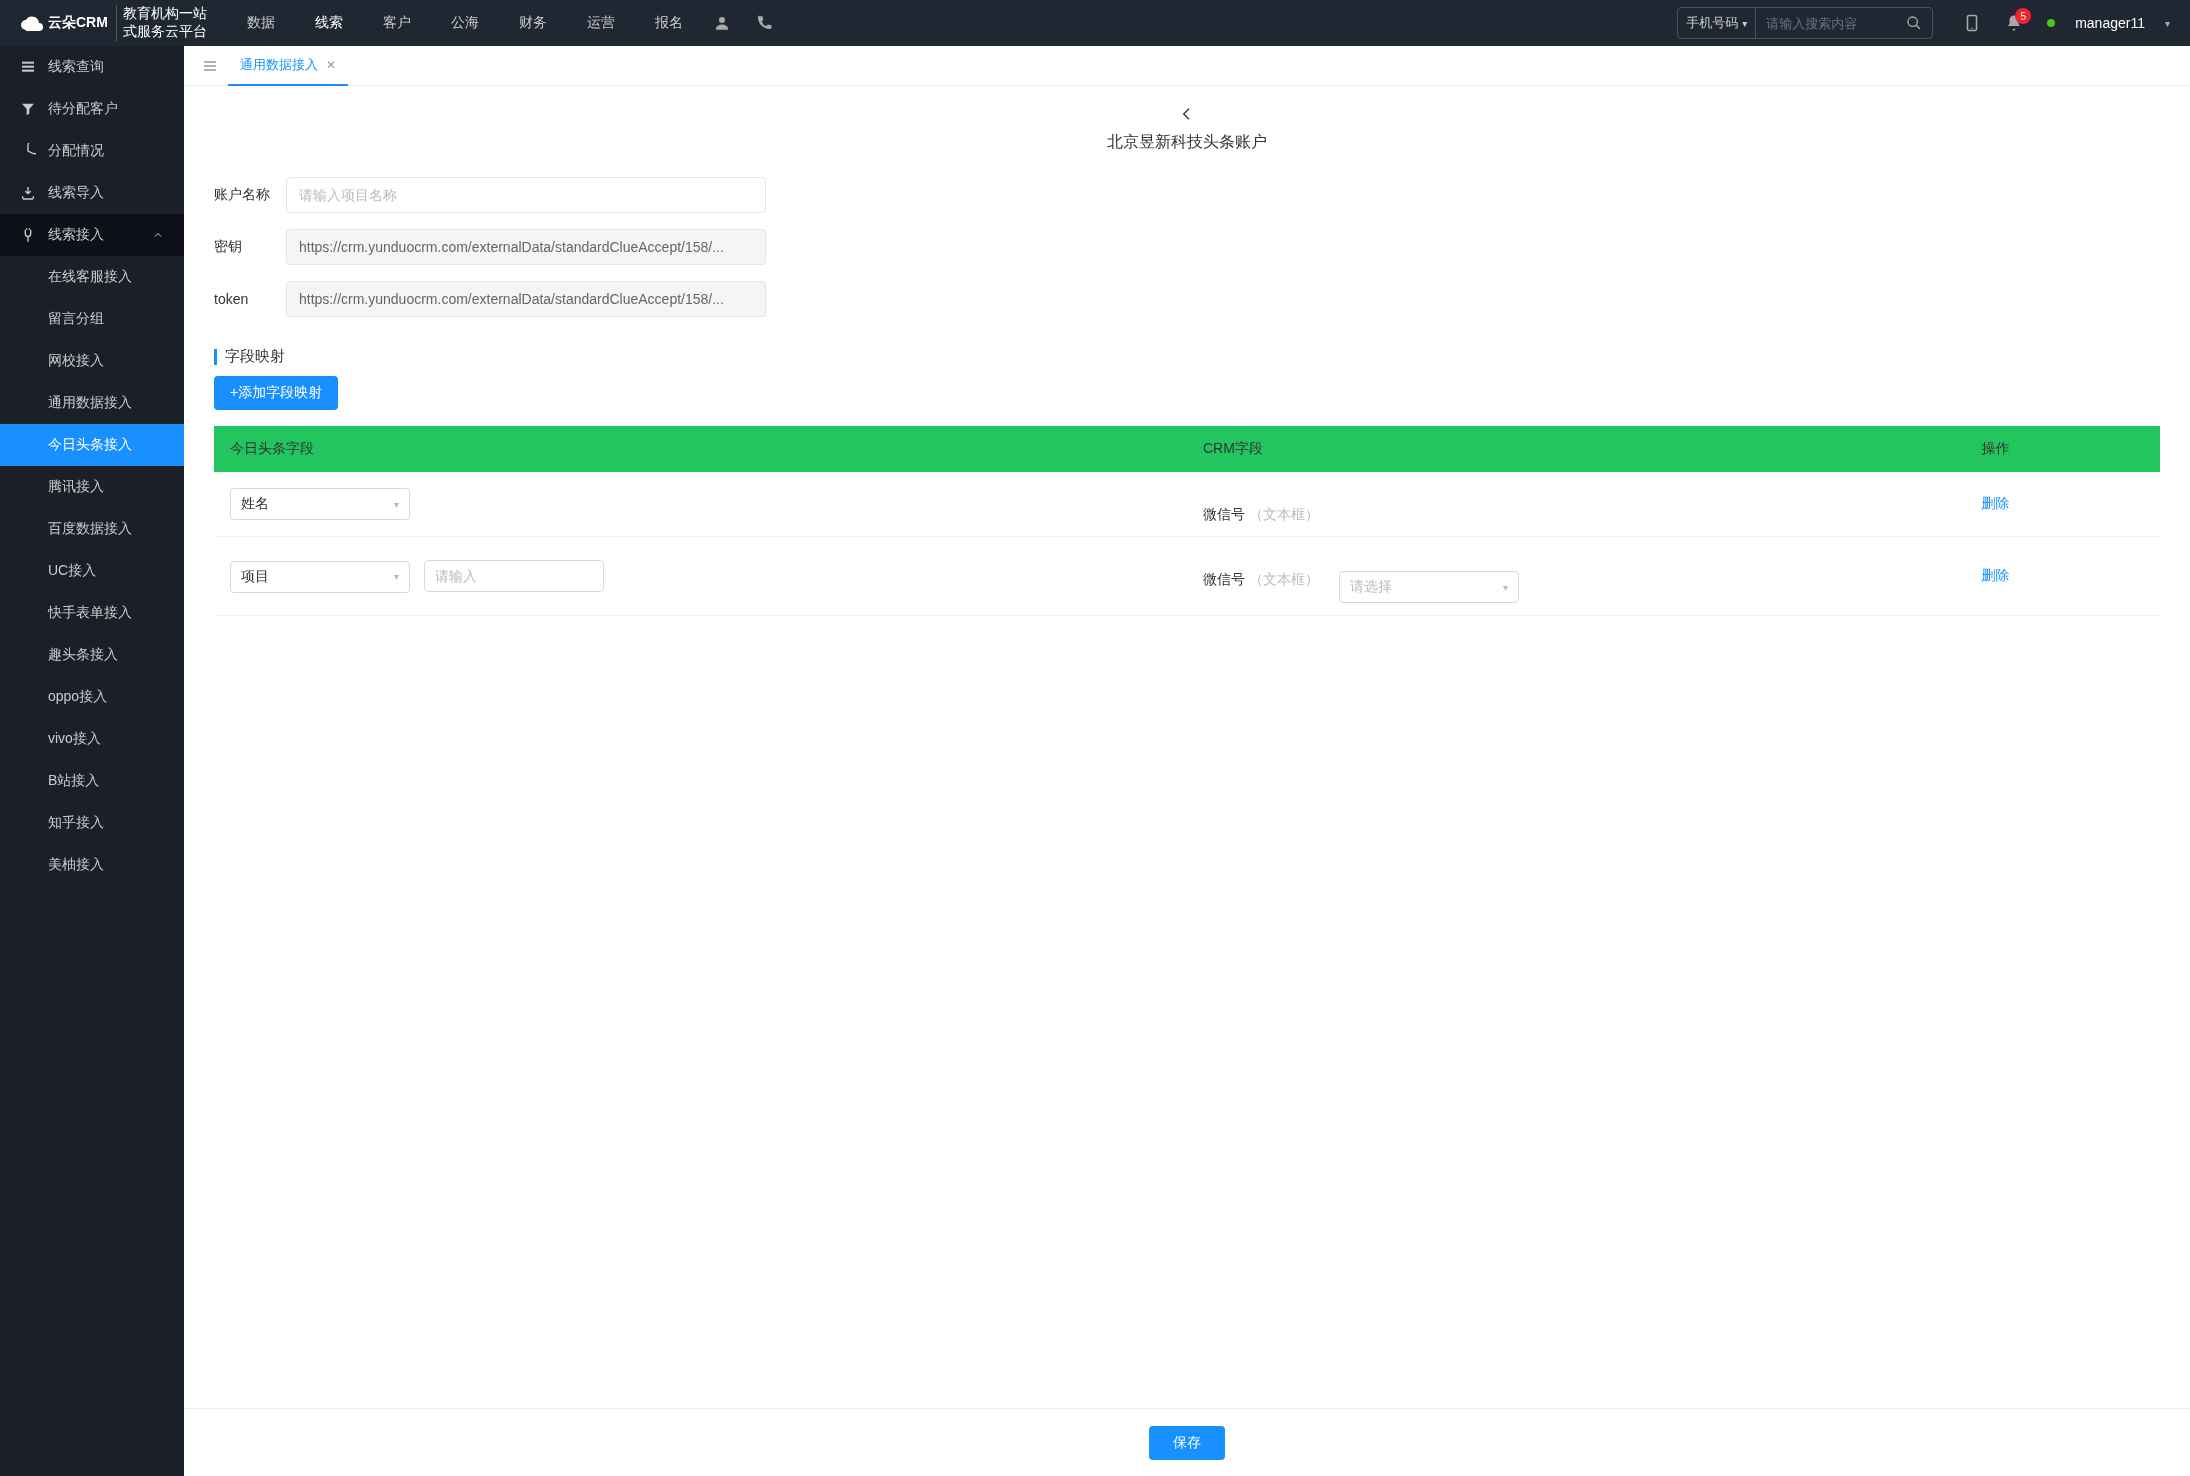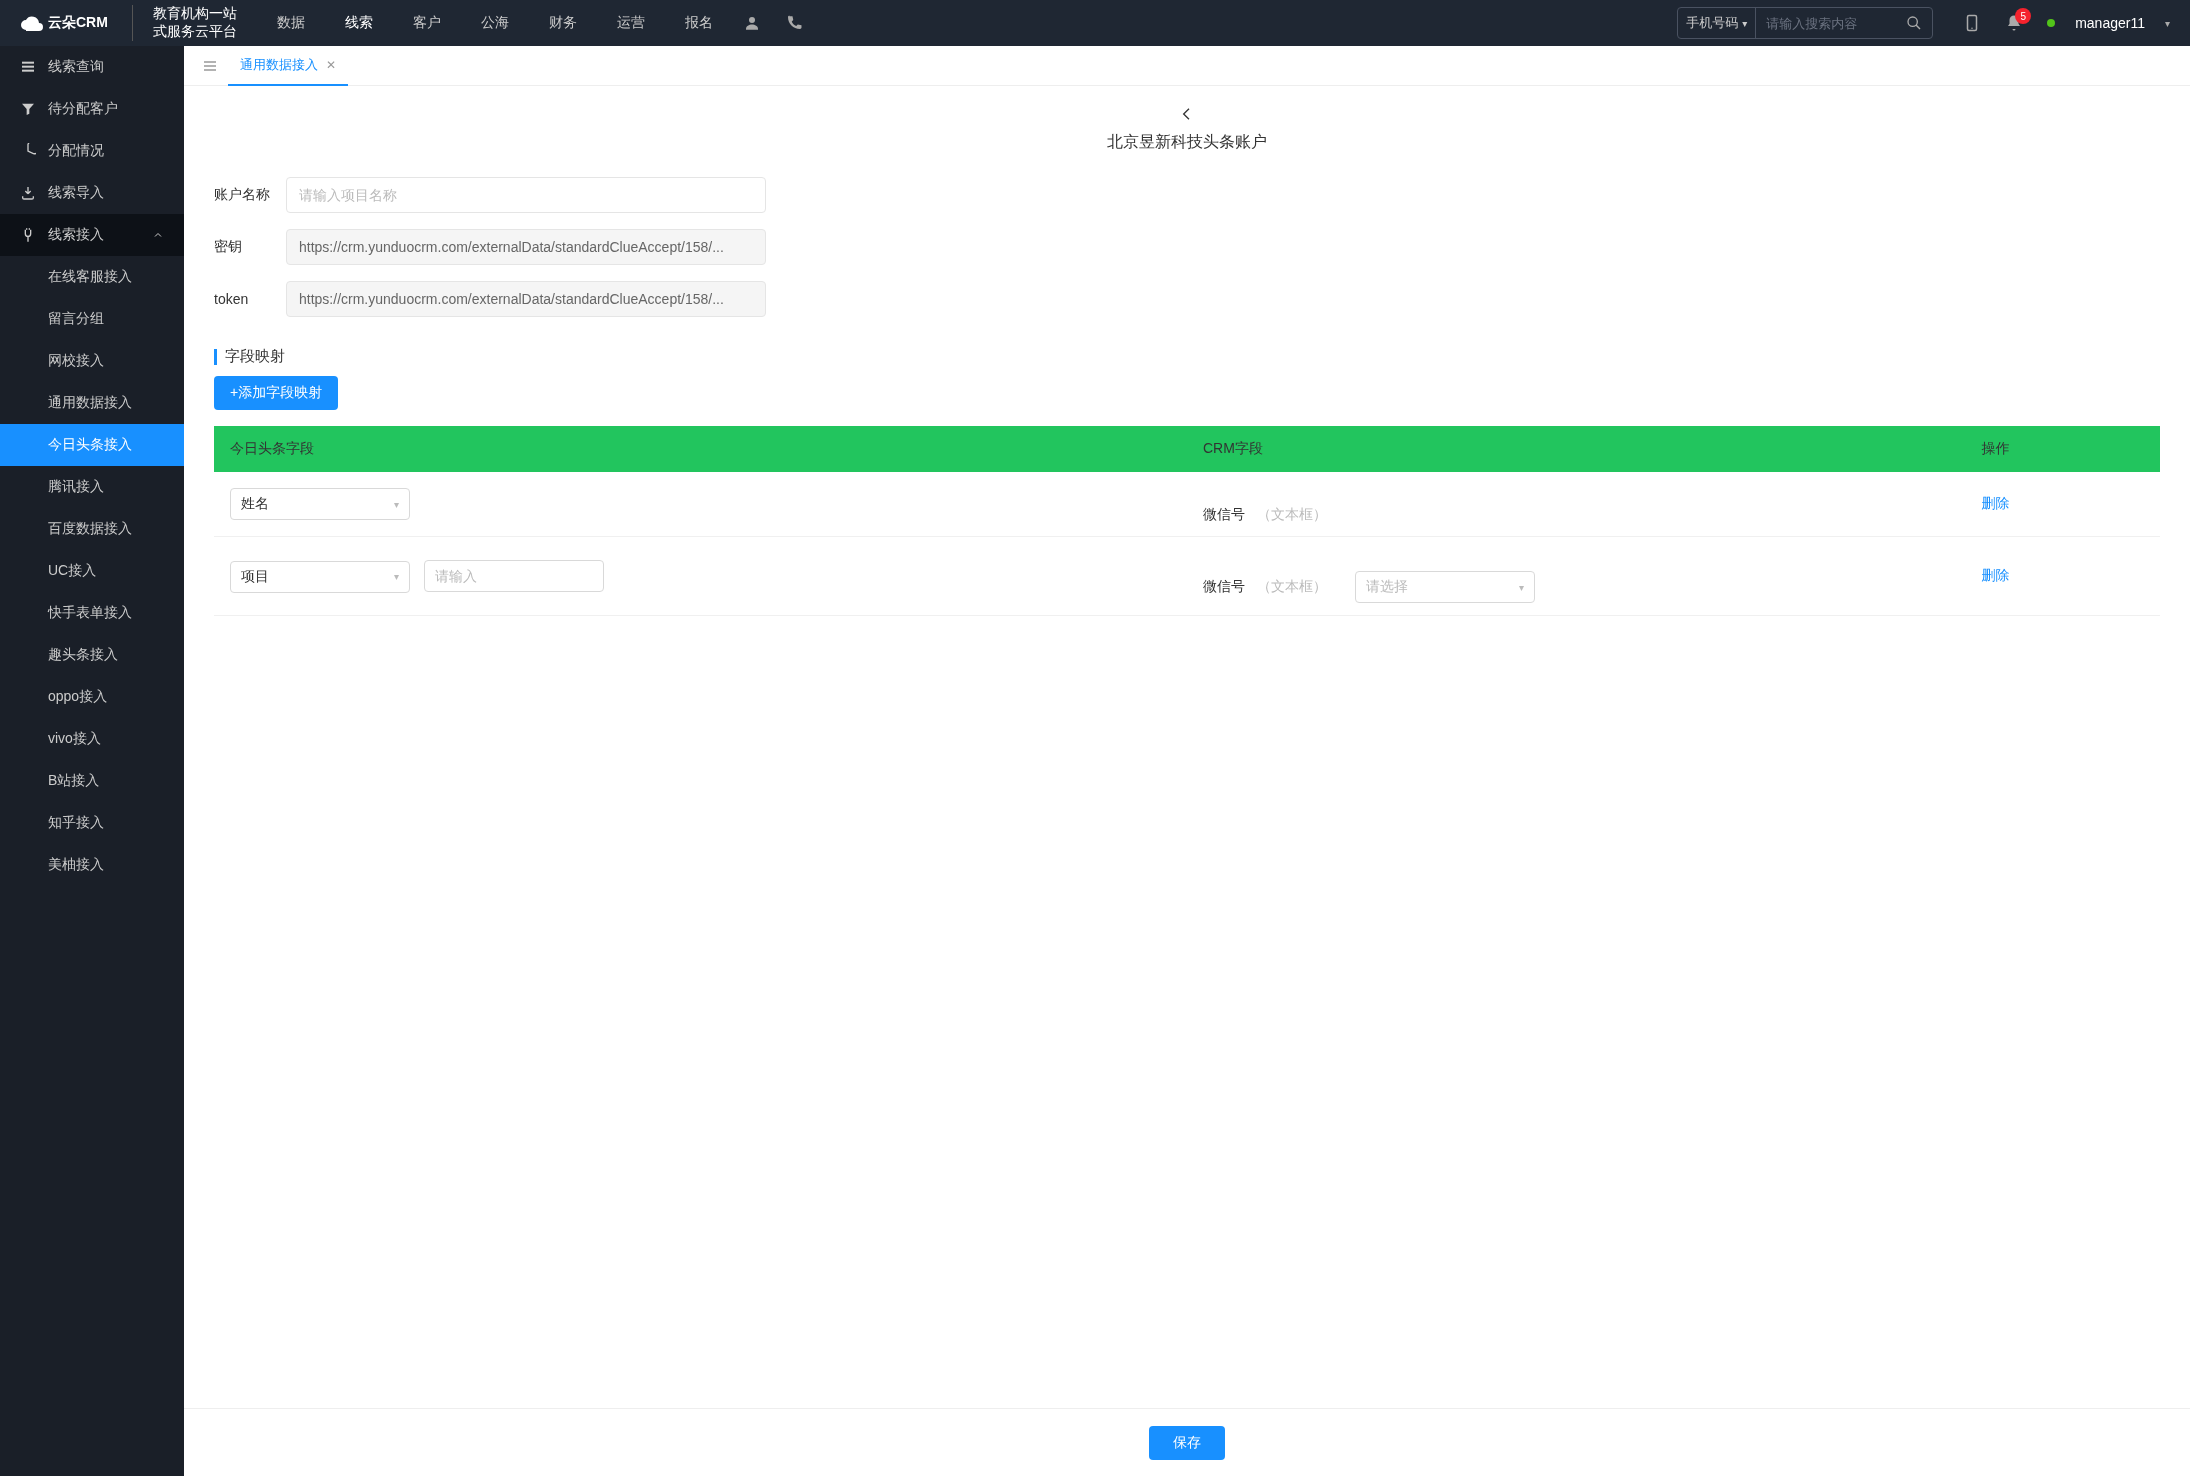--- a/index.html
+++ b/index.html
@@ -2,21 +2,21 @@
 <html><head>
 <meta charset="utf-8">
 <style>
 * { margin: 0; padding: 0; box-sizing: border-box; }
 body { font-family: -apple-system, BlinkMacSystemFont, "Segoe UI", "PingFang SC", "Microsoft YaHei", sans-serif; font-size: 14px; color: #333; background: #fff; }
 
 
 .header { height: 46px; background: #1f2733; display: flex; align-items: center; padding: 0 20px; color: #fff; }
 .logo { display: flex; align-items: center; gap: 4px; margin-right: 40px; }
 .logo-icon { width: 24px; height: 24px; fill: #fff; }
-.logo-text { display: flex; flex-direction: column; border-left: 1px solid #555; padding-left: 20px; margin-left: 20px; }
+.logo-text { display: flex; flex-direction: column; border-left: 1px solid #555; padding-left: 6px; margin-left: 4px; }
 .nav { display: flex; gap: 40px; }
 .nav-item { color: #ccc; cursor: pointer; font-size: 14px; }
 .nav-item.active { color: #fff; font-weight: 500; }
 .header-icons { display: flex; gap: 24px; margin-left: 30px; align-items: center; }
 .header-icon { width: 18px; height: 18px; fill: #aaa; cursor: pointer; }
 .header-spacer { flex: 1; }
 .search-box { display: flex; align-items: center; background: #1f2733; border: 1px solid #4a5261; border-radius: 4px; height: 32px; overflow: hidden; }
 .search-select { background: transparent; border: none; color: #ccc; padding: 0 8px; font-size: 13px; display: flex; align-items: center; gap: 4px; cursor: pointer; border-right: 1px solid #4a5261; height: 100%; }
 .search-input { background: transparent; border: none; color: #fff; padding: 0 10px; font-size: 13px; width: 140px; outline: none; }
 .search-input::placeholder { color: #6b7280; }
@@ -67,21 +67,21 @@
 .table th { text-align: left; padding: 14px 16px; font-weight: 500; font-size: 14px; }
 .table td { padding: 12px 16px; border-bottom: 1px solid #f0f0f0; font-size: 14px; vertical-align: middle; }
 .table .col-src { width: 50%; }
 .table .col-crm { width: 40%; }
 .table .col-op { width: 10%; }
 .select { display: inline-flex; align-items: center; justify-content: space-between; border: 1px solid #d9d9d9; border-radius: 4px; height: 32px; padding: 0 10px; min-width: 180px; background: #fff; cursor: pointer; font-size: 14px; }
 .select .placeholder { color: #bbb; }
 .select-chevron { color: #bbb; font-size: 10px; }
 .mini-input { height: 32px; border: 1px solid #d9d9d9; border-radius: 4px; padding: 0 10px; width: 180px; margin-left: 10px; outline: none; font-size: 14px; }
 .mini-input::placeholder { color: #bbb; }
-.crm-field { display: flex; align-items: center; gap: 12px; margin-top: 22px; }
+.crm-field { display: flex; gap: 4px; margin-top: 22px; }
 .crm-type { color: #bbb; }
 .link-btn { color: #1890ff; cursor: pointer; background: none; border: none; font-size: 14px; }
 
 .footer { position: fixed; bottom: 0; left: 184px; right: 0; height: 68px; background: #fff; border-top: 1px solid #eee; display: flex; align-items: center; justify-content: center; }
 .save-btn { background: #1890ff; color: #fff; border: none; border-radius: 4px; padding: 8px 24px; font-size: 14px; cursor: pointer; }
 
 svg { display: block; }
 </style>
 </head>
 <body>

